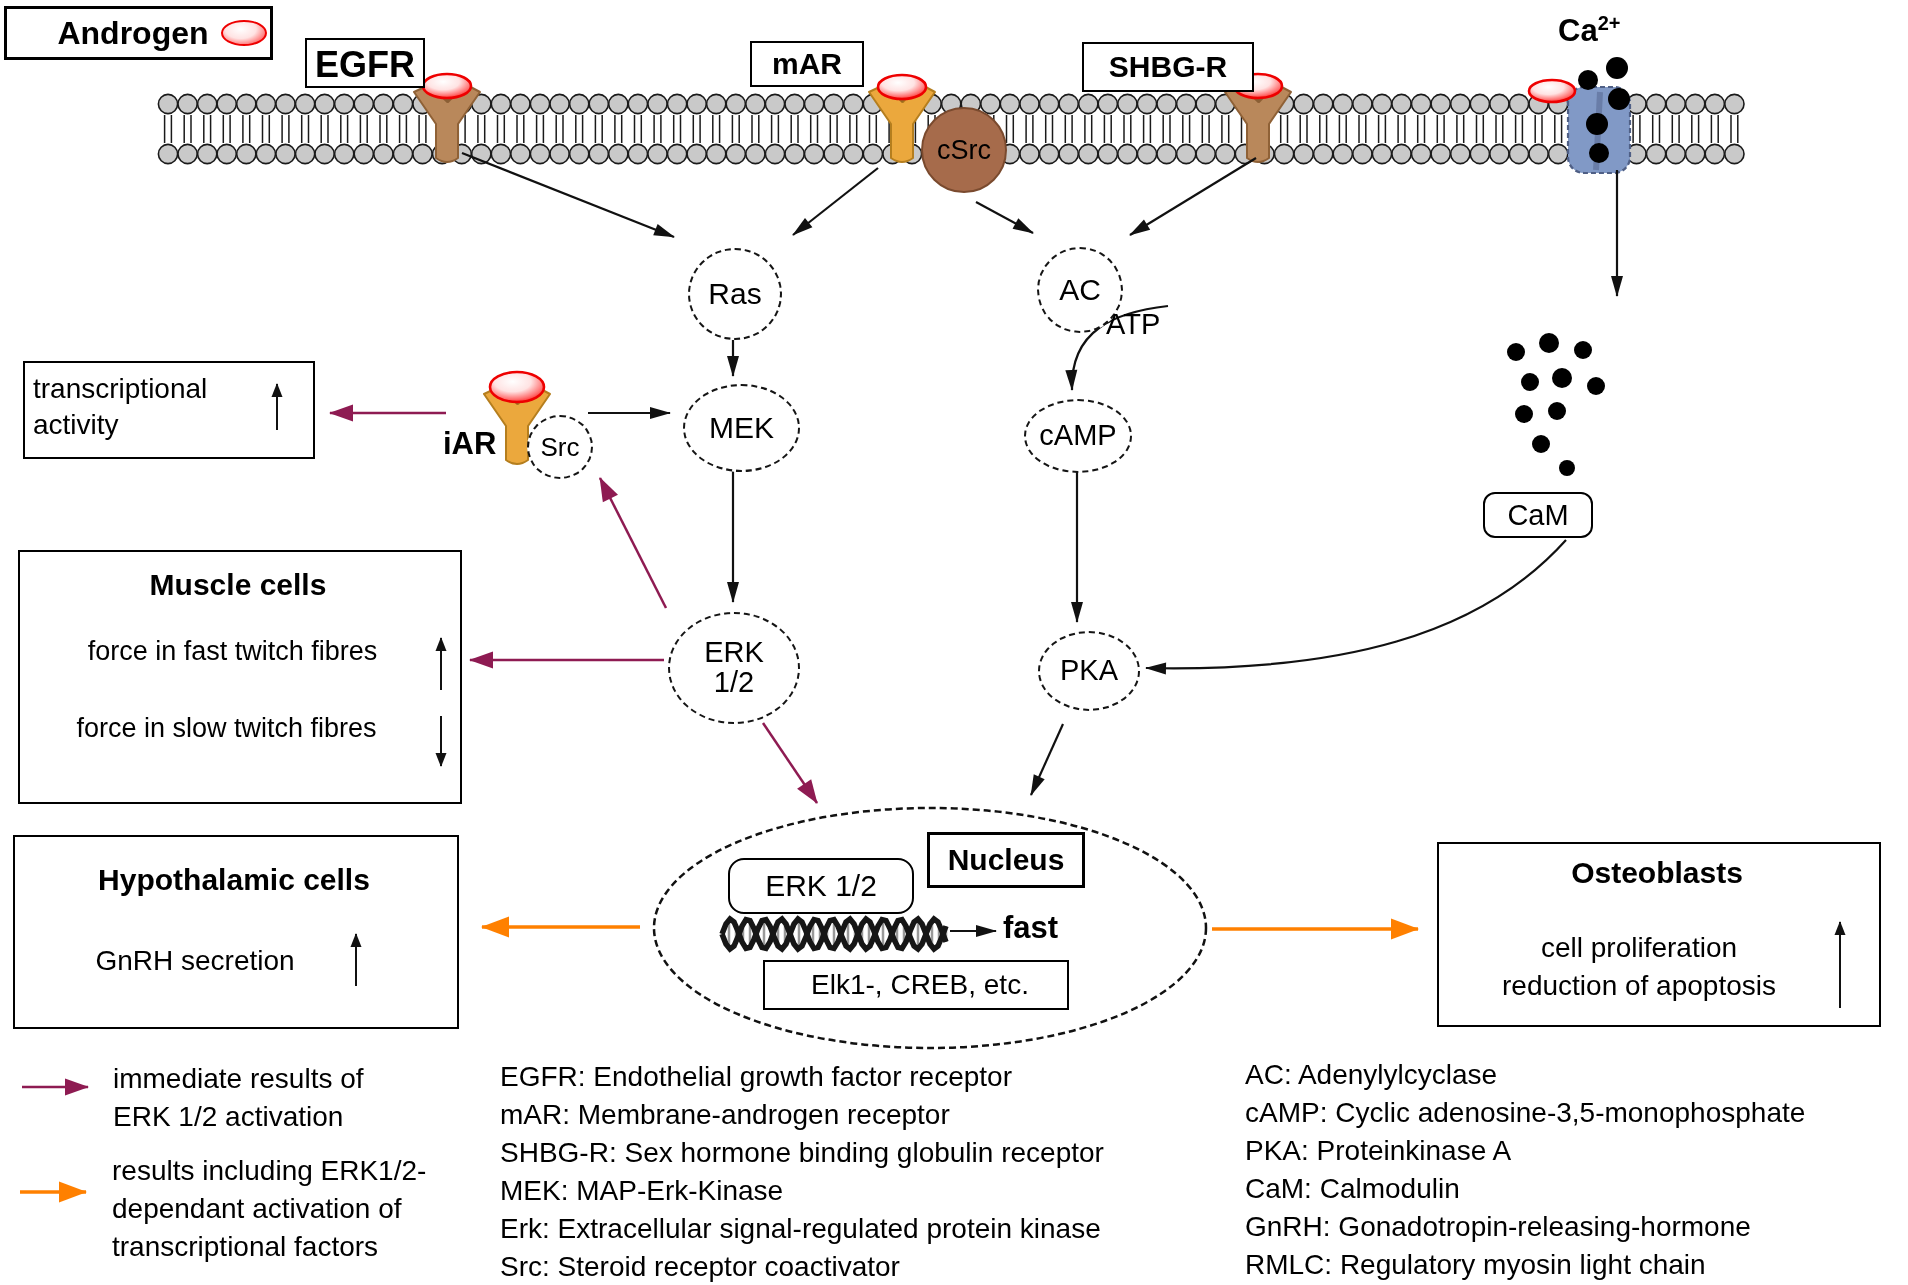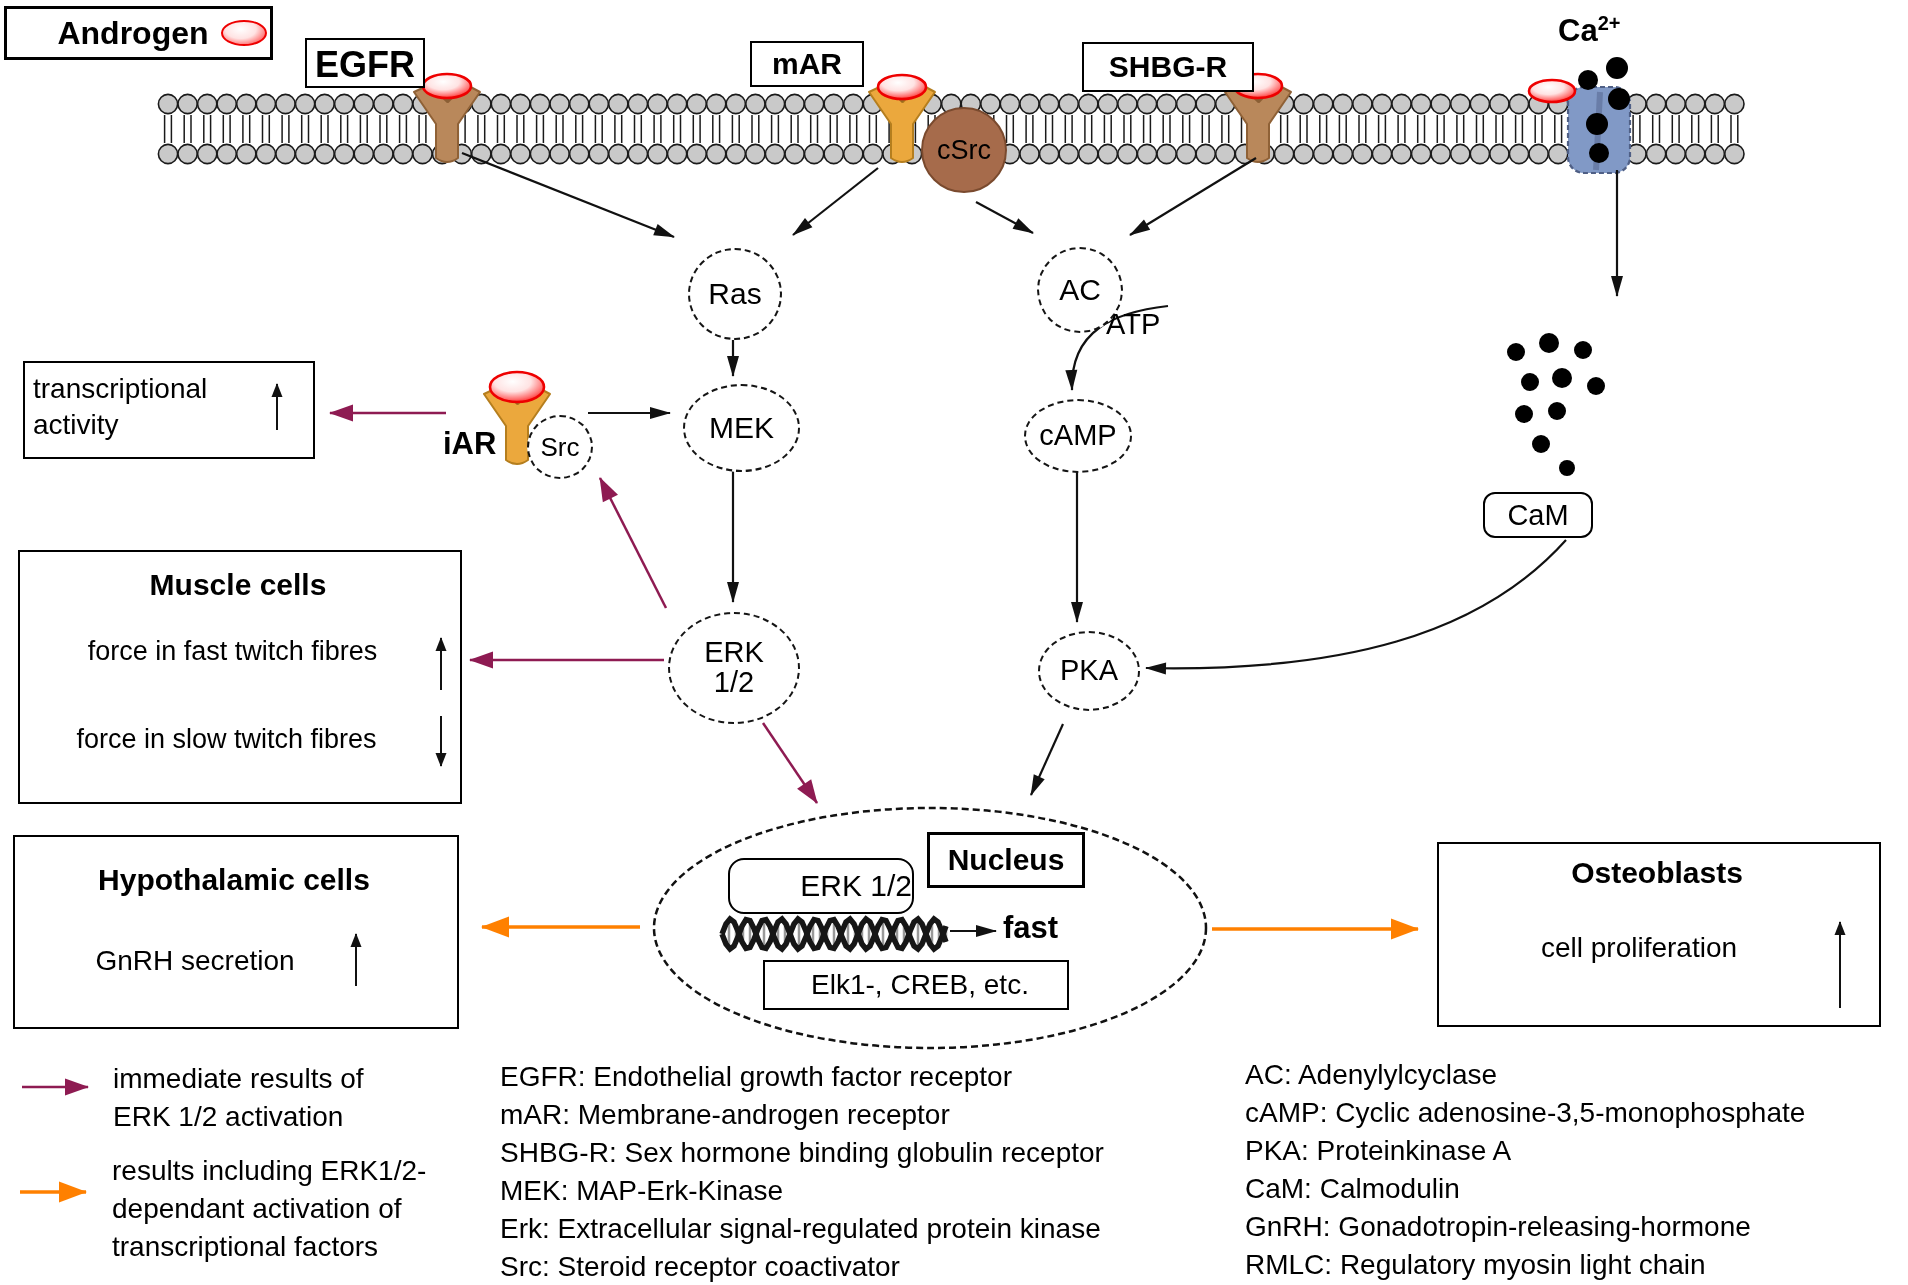--- a/index.html
+++ b/index.html
@@ -545,49 +545,50 @@
       <span>Src</span>
     </div>
   <div class="abs b" style="left:443px;top:426px;font-size:31px;"><span>iAR</span></div>
   <div class="rbox" style="left:1483px;top:492px;width:106px;height:42px;border-radius:12px;font-size:29px;">
       <span>CaM</span>
     </div>
 
   <div class="lblbox" style="left:927px;top:832px;width:152px;height:50px;font-size:30px;">
     <span>Nucleus</span>
     </div>
-  <div class="rbox" style="left:728px;top:858px;width:182px;height:52px;border-radius:16px;font-size:30px;justify-content:flex-end;">
+  <div class="rbox" style="left:728px;top:858px;width:182px;height:52px;border-radius:16px;font-size:30px;">
     <span>ERK 1/2</span>
     </div>
   <div class="abs b" style="left:1003px;top:910px;font-size:31px;"><span>fast</span></div>
   <div class="rbox" style="left:763px;top:960px;width:294px;height:46px;border-width:2px;font-size:28px;padding-left:8px;">
     <span>Elk1-, CREB, etc.</span>
     </div>
 
   <div class="outbox" style="left:23px;top:361px;width:288px;height:94px;">
     <div class="abs" style="left:8px;top:8px;width:240px;font-size:28px;line-height:36px;text-align:left;">
       <div>transcriptional</div>
       <div>activity</div>
     </div>
   </div>
 
   <div class="outbox" style="left:18px;top:550px;width:440px;height:250px;">
     <div class="abs b" style="left:0;top:16px;width:436px;text-align:center;font-size:30px;">Muscle cells</div>
     <div class="abs" style="left:10px;top:84px;width:405px;text-align:center;font-size:27px;">force in fast twitch fibres</div>
-    <div class="abs" style="left:4px;top:172px;width:405px;text-align:center;font-size:27px;">force in slow twitch fibres</div>
+    <div class="abs" style="left:4px;top:161px;width:405px;text-align:center;font-size:27px;">force in slow twitch fibres</div>
   </div>
 
   <div class="outbox" style="left:13px;top:835px;width:442px;height:190px;">
     <div class="abs b" style="left:0;top:26px;width:438px;text-align:center;font-size:30px;">Hypothalamic cells</div>
     <div class="abs" style="left:30px;top:108px;width:300px;text-align:center;font-size:28px;">GnRH secretion</div>
   </div>
 
   <div class="outbox" style="left:1437px;top:842px;width:440px;height:181px;">
     <div class="abs b" style="left:0;top:12px;width:436px;text-align:center;font-size:30px;">Osteoblasts</div>
     <div class="abs" style="left:0;top:88px;width:400px;text-align:center;font-size:28px;">cell proliferation</div>
+    <div class="abs" style="left:0;top:126px;width:400px;text-align:center;font-size:28px;">reduction of apoptosis</div>
   </div>
 
   <div class="abs legend-text" style="left:113px;top:1060px;font-size:28px;">
     <div>immediate results of</div>
     <div>ERK 1/2 activation</div>
   </div>
   <div class="abs legend-text" style="left:112px;top:1152px;font-size:28px;">
     <div>results including ERK1/2-</div>
     <div>dependant activation of</div>
     <div>transcriptional factors</div>

